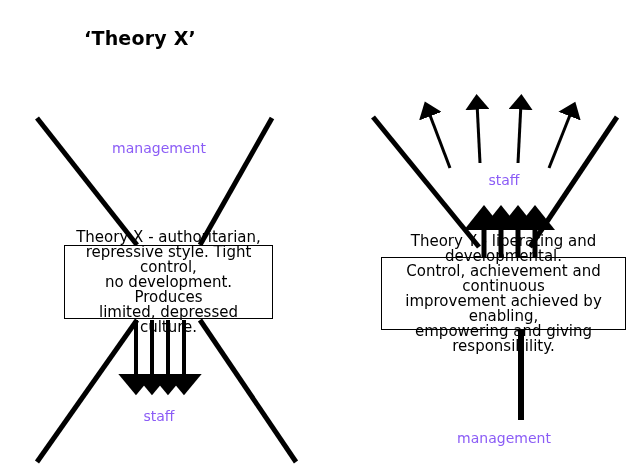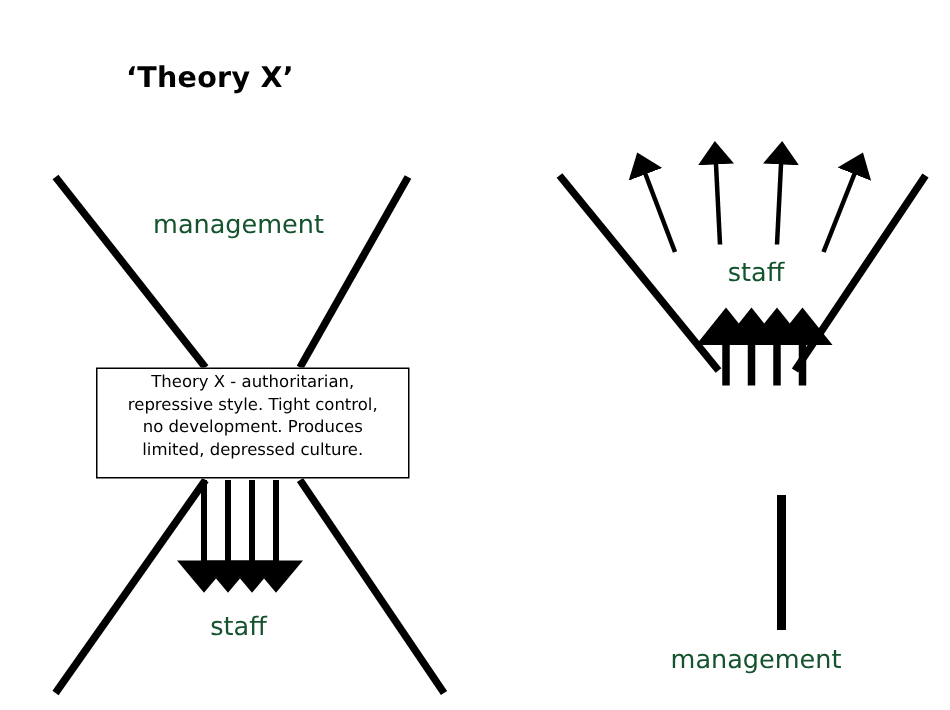--- a/index.html
+++ b/index.html
@@ -23,49 +23,50 @@
   .panel-title {
     position: absolute;
     font-family: "DejaVu Sans", sans-serif;
     font-weight: bold;
     font-size: 19px;
     color: #000000;
     text-align: center;
     white-space: nowrap;
     letter-spacing: 0.2px;
   }
-  #title-x { left: 58px; top: 41px; width: 164px; }
+  #title-x { left: 58px; top: 27px; width: 164px; }
   #title-y { left: 390px; top: 27px; width: 164px; }
 
   .role-label {
     position: absolute;
     font-family: "DejaVu Sans", sans-serif;
-    font-size: 17px;
-    color: #14532d;
+    font-size: 14px;
+    color: #8b5cf6;
     text-align: center;
     white-space: nowrap;
   }
   #label-x-management { left: 96px; top: 140px; width: 126px; }
   #label-x-staff      { left: 107px; top: 408px; width: 104px; }
   #label-y-staff      { left: 452px; top: 172px; width: 104px; }
   #label-y-management { left: 432px; top: 430px; width: 144px; }
 
   .desc-box {
     position: absolute;
     box-sizing: border-box;
     border: 1px solid #000000;
     background: #ffffff;
     font-family: "DejaVu Sans", sans-serif;
-    font-size: 11px;
+    font-size: 15px;
     line-height: 15px;
     color: #000000;
     text-align: center;
     display: flex;
+    align-items: center;
     justify-content: center;
-    padding: 1px 6px;
+    padding: 17px 6px;
   }
   #box-x {
     left: 64px;
     top: 245px;
     width: 209px;
     height: 74px;
   }
   #box-y {
     left: 381px;
     top: 257px;
@@ -130,14 +131,17 @@
   <div class="panel-title" id="title-x">‘Theory X’</div>
 
   <div class="role-label" id="label-x-management">management</div>
   <div class="role-label" id="label-x-staff">staff</div>
   <div class="role-label" id="label-y-staff">staff</div>
   <div class="role-label" id="label-y-management">management</div>
 
   <div class="desc-box" id="box-x">
     <span class="desc-text">Theory X - authoritarian,<br>repressive style.  Tight control,<br>no development.  Produces<br>limited, depressed culture.</span>
   </div>
+  <div class="desc-box" id="box-y">
+    <span class="desc-text">Theory Y - liberating and  developmental.<br>Control, achievement and continuous<br>improvement achieved by enabling,<br>empowering and giving responsibility.</span>
+  </div>
 
 </div>
 
 </body></html>

